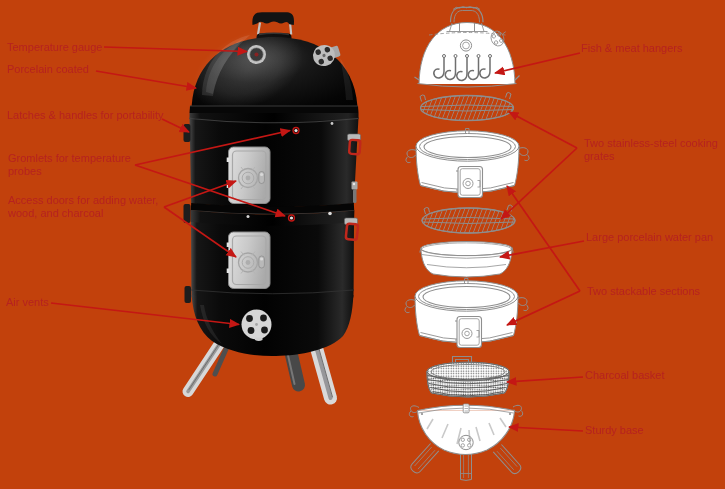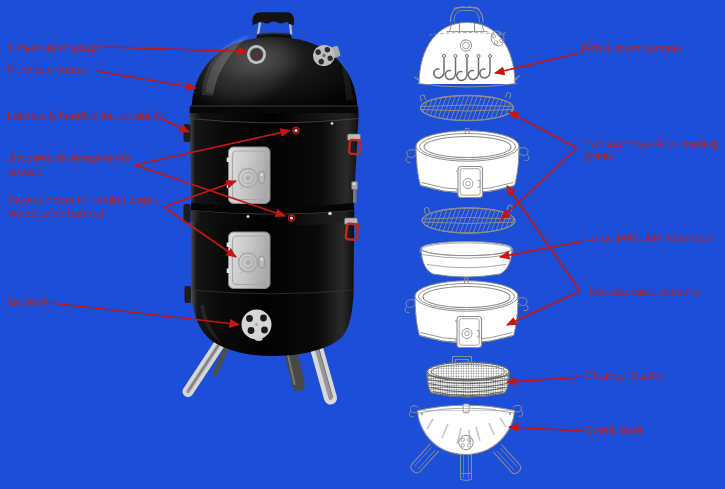--- a/index.html
+++ b/index.html
@@ -1,16 +1,16 @@
 <!DOCTYPE html>
 <html><head>
 <meta charset="utf-8">
 <style>
 html,body{margin:0;padding:0;background:#fff;}
-#stage{position:relative;width:725px;height:489px;background:#1d4ed8;overflow:hidden;}
+#stage{position:relative;width:725px;height:489px;background:#c2410c;overflow:hidden;}
 text{font-family:"Liberation Sans",sans-serif;font-size:11px;fill:#b6221f;}
 </style>
 </head>
 <body>
 <div id="stage">
 <svg width="725" height="489" viewBox="0 0 725 489">
 <defs>
 <marker id="ah" markerUnits="userSpaceOnUse" markerWidth="14" markerHeight="11" refX="9.5" refY="4.5" orient="auto">
 <path d="M0,0 L10.5,4.5 L0,9 z" fill="#c41714"></path>
 </marker>

